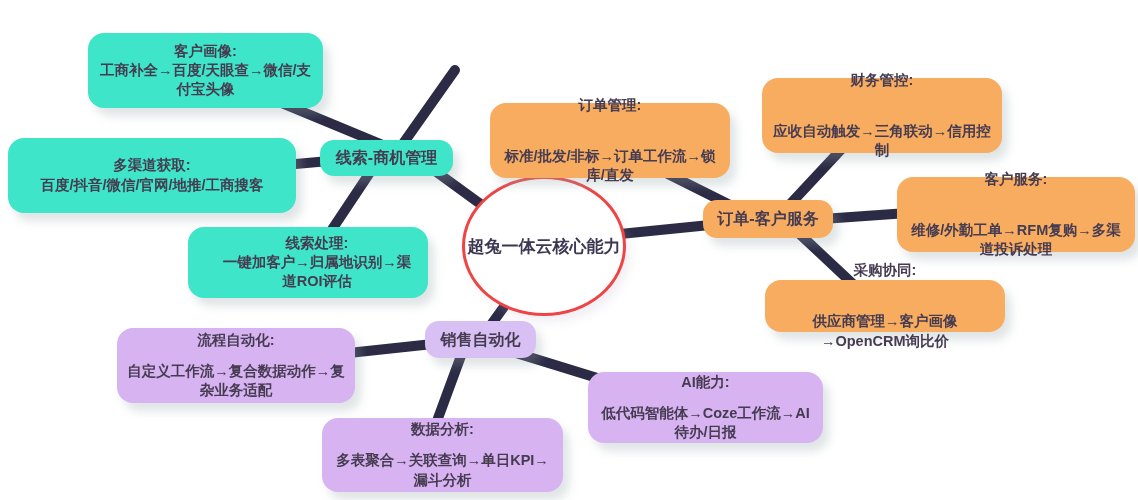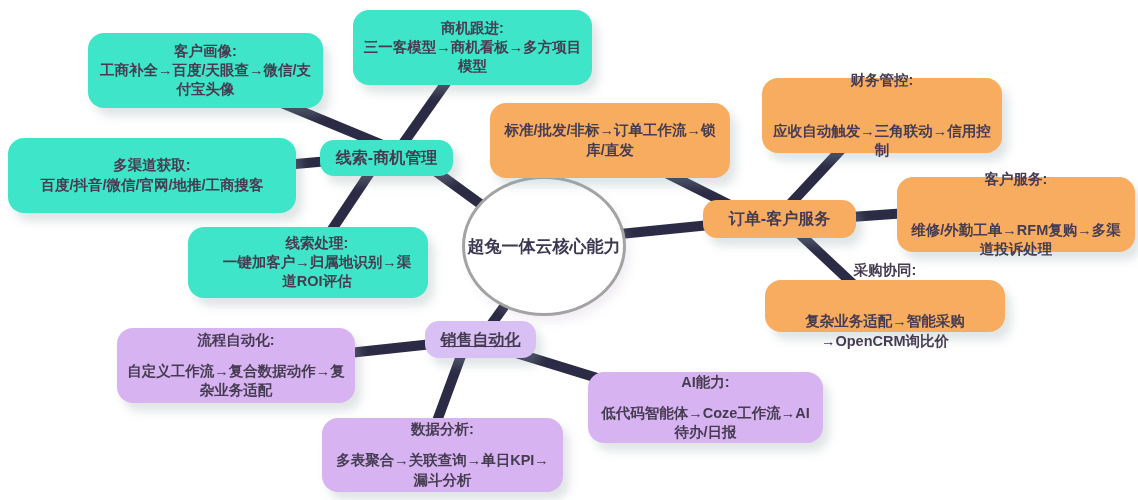--- a/index.html
+++ b/index.html
@@ -25,21 +25,21 @@
   .branch{
     font-size:16px;border-radius:14px;justify-content:center;
     padding:4px 8px;z-index:3;
   }
   .teal{background:#3EE5C8;}
   .orange{background:#F8AC5F;gap:32px;}
   .purple{background:#D8B3F2;gap:12px;}
   .purple-br{background:#D9C0F4;}
   .center-circle{
     position:absolute;left:462px;top:176px;width:164px;height:140px;
-    background:#ffffff;border:3px solid #a3a3a3;border-radius:50%;
+    background:#ffffff;border:3px solid #ef4444;border-radius:50%;
     z-index:1;display:flex;align-items:center;justify-content:center;
     color:#3c3752;font-size:17px;text-align:center;box-sizing:border-box;
     box-shadow:5px 7px 9px rgba(190,170,200,.18);
   }
 </style>
 </head>
 <body>
 
 <div id="stage">
 
@@ -68,59 +68,56 @@
 
   <div class="node leaf teal" style="left:88px;top:33px;width:235px;height:75px;">
     <span class="node-title">客户画像:</span>
     <span class="node-body">工商补全→百度/天眼查→微信/支付宝头像</span>
   </div>
 
   <div class="node branch teal" style="left:320px;top:140px;width:133px;height:36px;">
     <span>线索-商机管理</span>
   </div>
 
-  <div class="node leaf teal" style="left:353px;top:10px;width:239px;height:75px;">
-    <span class="node-title">商机跟进:</span>
-    <span class="node-body">三一客模型→商机看板→多方项目模型</span>
-  </div>
 
   <div class="node leaf teal" style="left:8px;top:138px;width:288px;height:75px;">
     <span class="node-title">多渠道获取:</span>
     <span class="node-body">百度/抖音/微信/官网/地推/工商搜客</span>
   </div>
 
   <div class="node leaf teal" style="left:188px;top:227px;width:240px;height:71px;padding-left:28px;">
     <span class="node-title">线索处理:</span>
     <span class="node-body">一键加客户→归属地识别→渠道ROI评估</span>
   </div>
 
-  <div class="node branch orange" style="left:703px;top:200px;width:153px;height:38px;">
+  <div class="node branch orange" style="left:703px;top:200px;width:130px;height:38px;">
     <span>订单-客户服务</span>
   </div>
 
   <div class="node leaf orange" style="left:490px;top:103px;width:240px;height:75px;">
+    <span class="node-title">订单管理:</span>
     <span class="node-body">标准/批发/非标→订单工作流→锁库/直发</span>
   </div>
 
   <div class="node leaf orange" style="left:762px;top:78px;width:240px;height:75px;">
     <span class="node-title">财务管控:</span>
     <span class="node-body">应收自动触发→三角联动→信用控制</span>
   </div>
 
   <div class="node leaf orange" style="left:897px;top:177px;width:238px;height:75px;">
     <span class="node-title">客户服务:</span>
     <span class="node-body">维修/外勤工单→RFM复购→多渠道投诉处理</span>
   </div>
 
   <div class="node leaf orange" style="left:765px;top:280px;width:240px;height:52px;">
     <span class="node-title">采购协同:</span>
-    <span class="node-body">复杂业务适配→智能采购→OpenCRM询比价</span>
+    <span class="node-body">供应商管理→客户画像→OpenCRM询比价</span>
   </div>
 
-  <div class="node branch purple-br" style="left:425px;top:321px;width:111px;height:37px;text-decoration:underline;">
+  <div class="node branch purple-br" style="left:425px;top:321px;width:111px;height:37px;">
     <span>销售自动化</span>
   </div>
 
   <div class="node leaf purple" style="left:117px;top:328px;width:238px;height:75px;">
     <span class="node-title">流程自动化:</span>
     <span class="node-body">自定义工作流→复合数据动作→复杂业务适配</span>
   </div>
 
   <div class="node leaf purple" style="left:588px;top:372px;width:235px;height:71px;">
     <span class="node-title">AI能力:</span>

